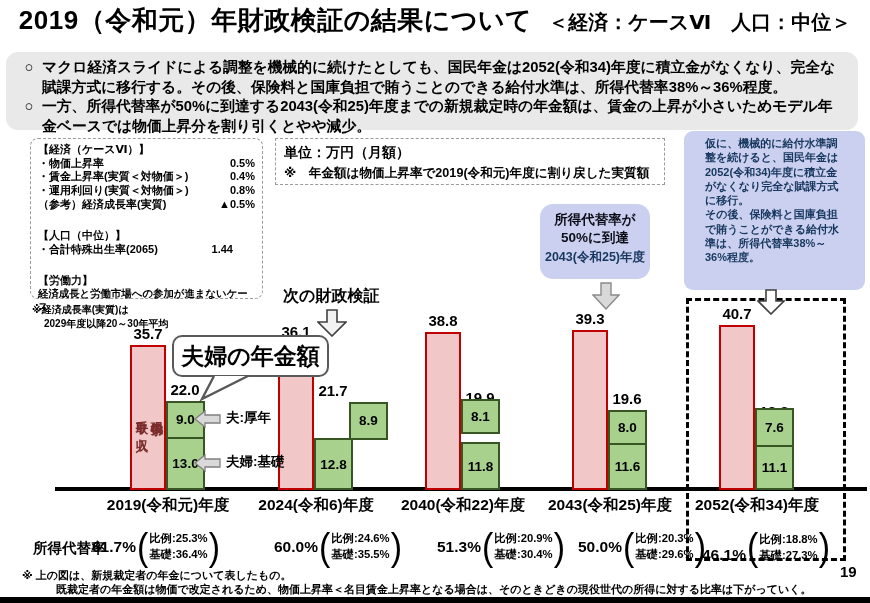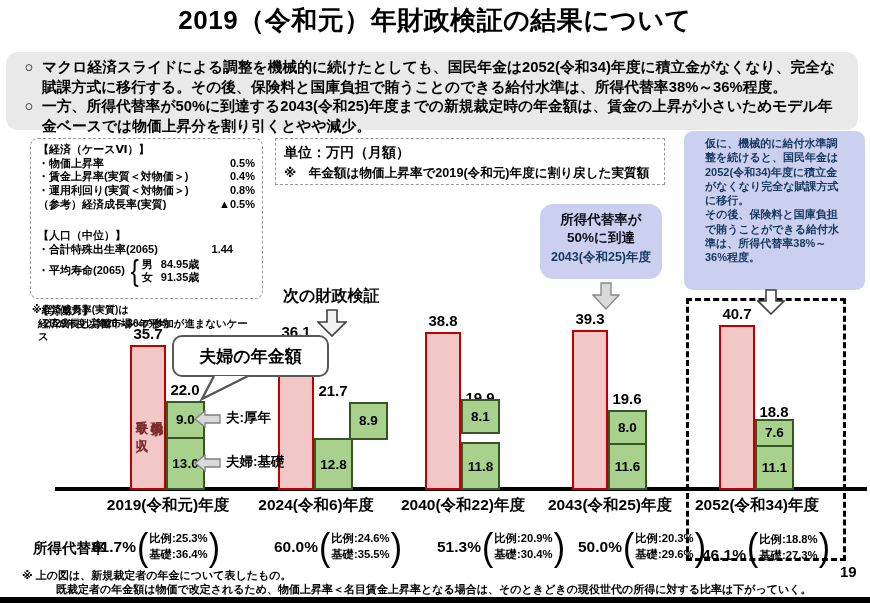--- a/index.html
+++ b/index.html
@@ -44,31 +44,31 @@
   .unit-l1{font-size:14px;}
   .unit-l2{font-size:12.6px;}
 
   
   .callout-r{position:absolute;left:684px;top:131px;width:181px;height:159px;box-sizing:border-box;
     background:#cbd0f0;border-radius:9px;padding:5px 21px;color:#17375e;
     font-size:11px;font-weight:bold;line-height:1.3;}
   .callout-r p{margin:0;}
 
   
-  .callout-50{position:absolute;left:540px;top:204px;width:122px;height:75px;box-sizing:border-box;
+  .callout-50{position:absolute;left:540px;top:204px;width:110px;height:75px;box-sizing:border-box;
     background:#cbd0f0;border-radius:13px;text-align:center;padding-top:7px;}
   .c50-l{font-size:13.5px;font-weight:bold;color:#0d0d1a;line-height:1.3;}
   .c50-y{font-size:12.5px;font-weight:600;color:#17375e;margin-top:3px;}
 
   .next-check{position:absolute;left:283px;top:286px;font-size:16px;font-weight:bold;}
 
   
   .bubble{position:absolute;left:172px;top:335px;width:157px;height:42px;box-sizing:border-box;
     background:#fff;border:2.5px solid #595959;border-radius:10px;z-index:5;
-    display:flex;align-items:center;justify-content:center;font-size:17px;font-weight:bold;}
+    display:flex;align-items:center;justify-content:center;font-size:23px;font-weight:bold;}
   .bubble-tail{position:absolute;left:196px;top:375px;z-index:6;}
 
   
   .axis{position:absolute;left:55px;top:487px;width:812px;height:4px;background:#000;}
   .dashed-box{position:absolute;left:686px;top:298px;width:160px;height:263px;box-sizing:border-box;
     border:3.5px dashed #000;z-index:1;}
   .bar-group{position:absolute;bottom:113px;width:80px;height:200px;z-index:2;}
   .bar-pink{position:absolute;left:0;bottom:0;width:36px;box-sizing:border-box;
     background:#f2c7c7;border:2px solid #c00000;}
   .seg{position:absolute;left:36px;width:39px;box-sizing:border-box;background:#a9d18e;border:2px solid #375623;
@@ -93,20 +93,21 @@
   .note1{position:absolute;left:22px;top:568px;font-size:11px;font-weight:600;}
   .note2{position:absolute;left:56px;top:582px;font-size:11px;font-weight:600;}
   .pagenum{position:absolute;left:840px;top:563px;font-size:15px;font-weight:bold;}
   .bottom-bar{position:absolute;left:0;top:597px;width:870px;height:6px;background:#000;}
 </style>
 </head>
 <body>
 
 <div class="title-row">
   <span class="title-main">2019（令和元）年財政検証の結果について</span>
+  <span class="title-sub">＜経済：ケースⅥ　人口：中位＞</span>
 </div>
 
 <div class="summary">
   <div class="bullet">
     <span class="marker">○</span>
     <p>マクロ経済スライドによる調整を機械的に続けたとしても、国民年金は2052(令和34)年度に積立金がなくなり、完全な賦課方式に移行する。その後、保険料と国庫負担で賄うことのできる給付水準は、所得代替率38%～36%程度。</p>
   </div>
   <div class="bullet">
     <span class="marker">○</span>
     <p>一方、所得代替率が50%に到達する2043(令和25)年度までの新規裁定時の年金額は、賃金の上昇が小さいためモデル年金ベースでは物価上昇分を割り引くとやや減少。</p>
@@ -128,34 +129,20 @@
     <span>0.8%</span>
   </div>
   <div class="arow">
     <span class="alabel">（参考）経済成長率(実質)</span>
     <span>▲0.5%</span>
   </div>
   <div class="ahdr gap-top">【人口（中位）】</div>
   <div class="arow">
     <span class="alabel">・合計特殊出生率(2065)</span>
     <span style="padding-right:22px;">1.44</span>
-  </div>
-  <div class="life">
-    <span>・平均寿命(2065)</span>
-    <span class="brace"></span>
-    <span class="life-col">
-      <span>
-          <b>男</b>
-          <i style="font-style:normal">84.95歳</i>
-        </span>
-      <span>
-          <b>女</b>
-          <i style="font-style:normal">91.35歳</i>
-        </span>
-    </span>
   </div>
   <div class="ahdr gap-top">【労働力】</div>
   <div class="labor-text">経済成長と労働市場への参加が進まないケース</div>
 </div>
 <div class="assump-note">
   <div>※経済成長率(実質)は</div>
   <div class="ind">2029年度以降20～30年平均</div>
 </div>
 
 <div class="unitbox">
@@ -247,21 +234,21 @@
     </div>
   <div class="seg kiso" style="bottom: 0px; height: 47.096px;">
       <span>11.6</span>
     </div>
 </div>
 
 <div class="bar-group" style="left:719px;">
   <div class="val income" style="bottom: 168.242px;">40.7</div>
   <div class="bar-pink" style="height: 165.242px;"></div>
   <div class="val pension" style="bottom: 70px;">18.8</div>
-  <div class="seg kosei" style="bottom: 43.066px; height: 28px;">
+  <div class="seg kosei" style="bottom: 43.066px; height: 39px;">
       <span>7.6</span>
     </div>
   <div class="seg kiso" style="bottom: 0px; height: 45.066px;">
       <span>11.1</span>
     </div>
 </div>
 
 <svg class="left-arrow" style="left:194px;top:410px;" width="27" height="18" viewBox="0 0 27 18">
   <polygon points="1,9 11,1 11,5 26,5 26,13 11,13 11,17" fill="#d9d9d9" stroke="#7f7f7f" stroke-width="1.3"></polygon>
 </svg>

